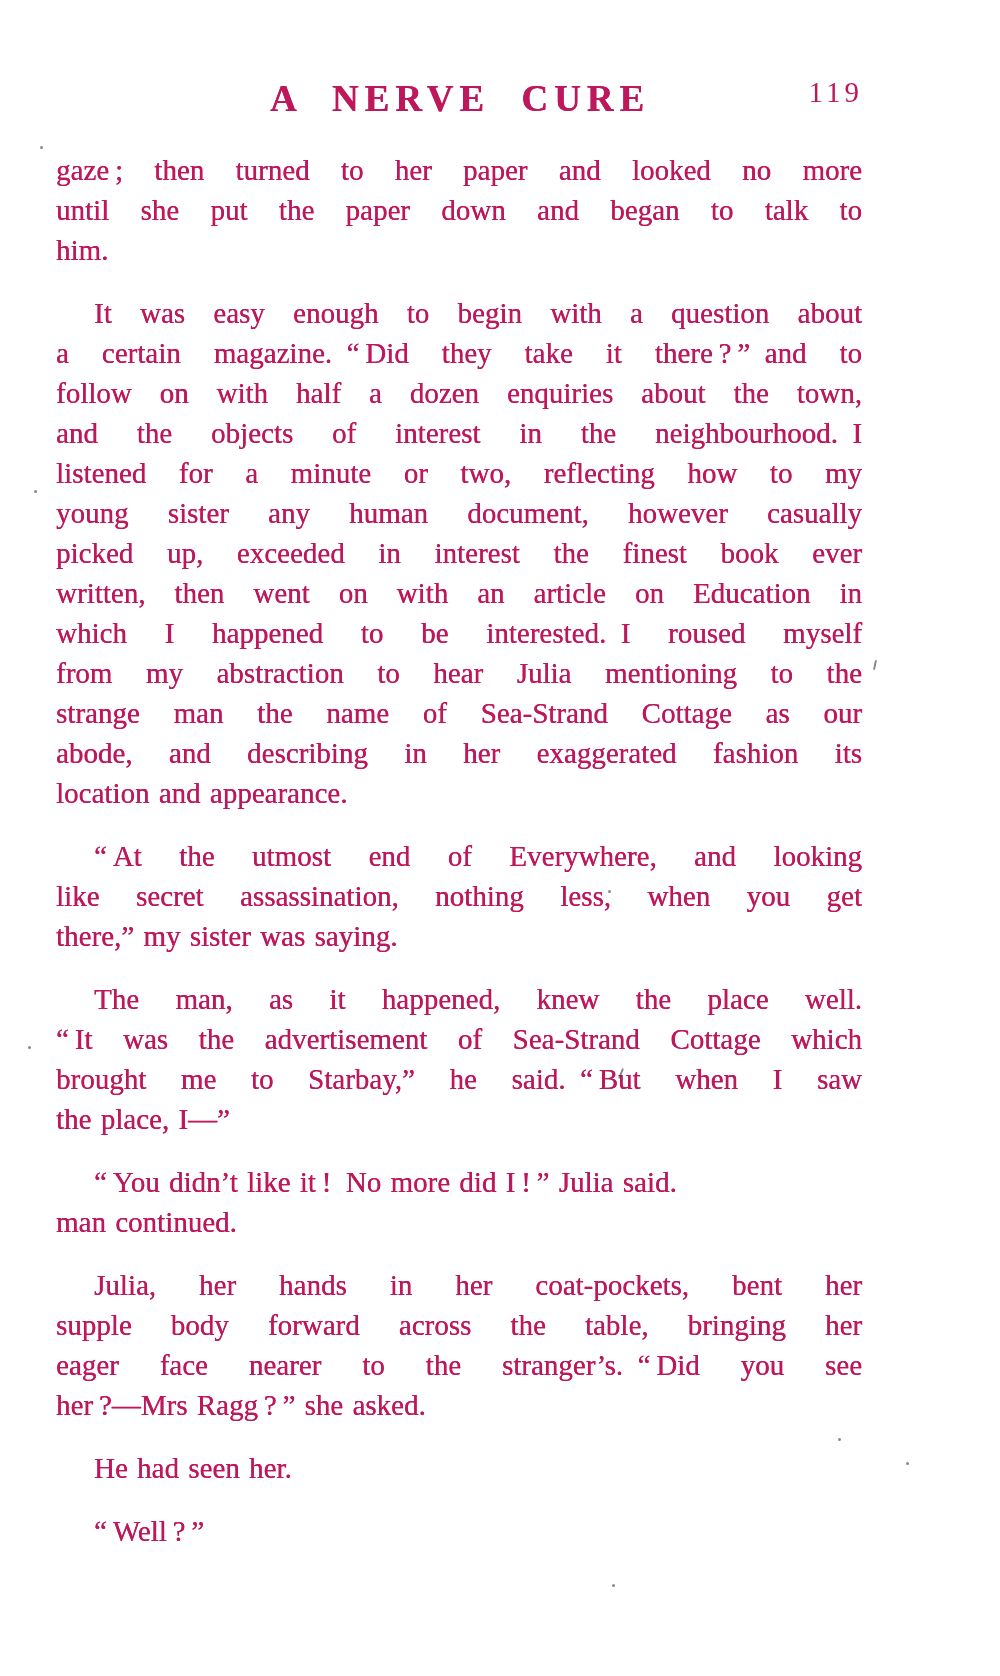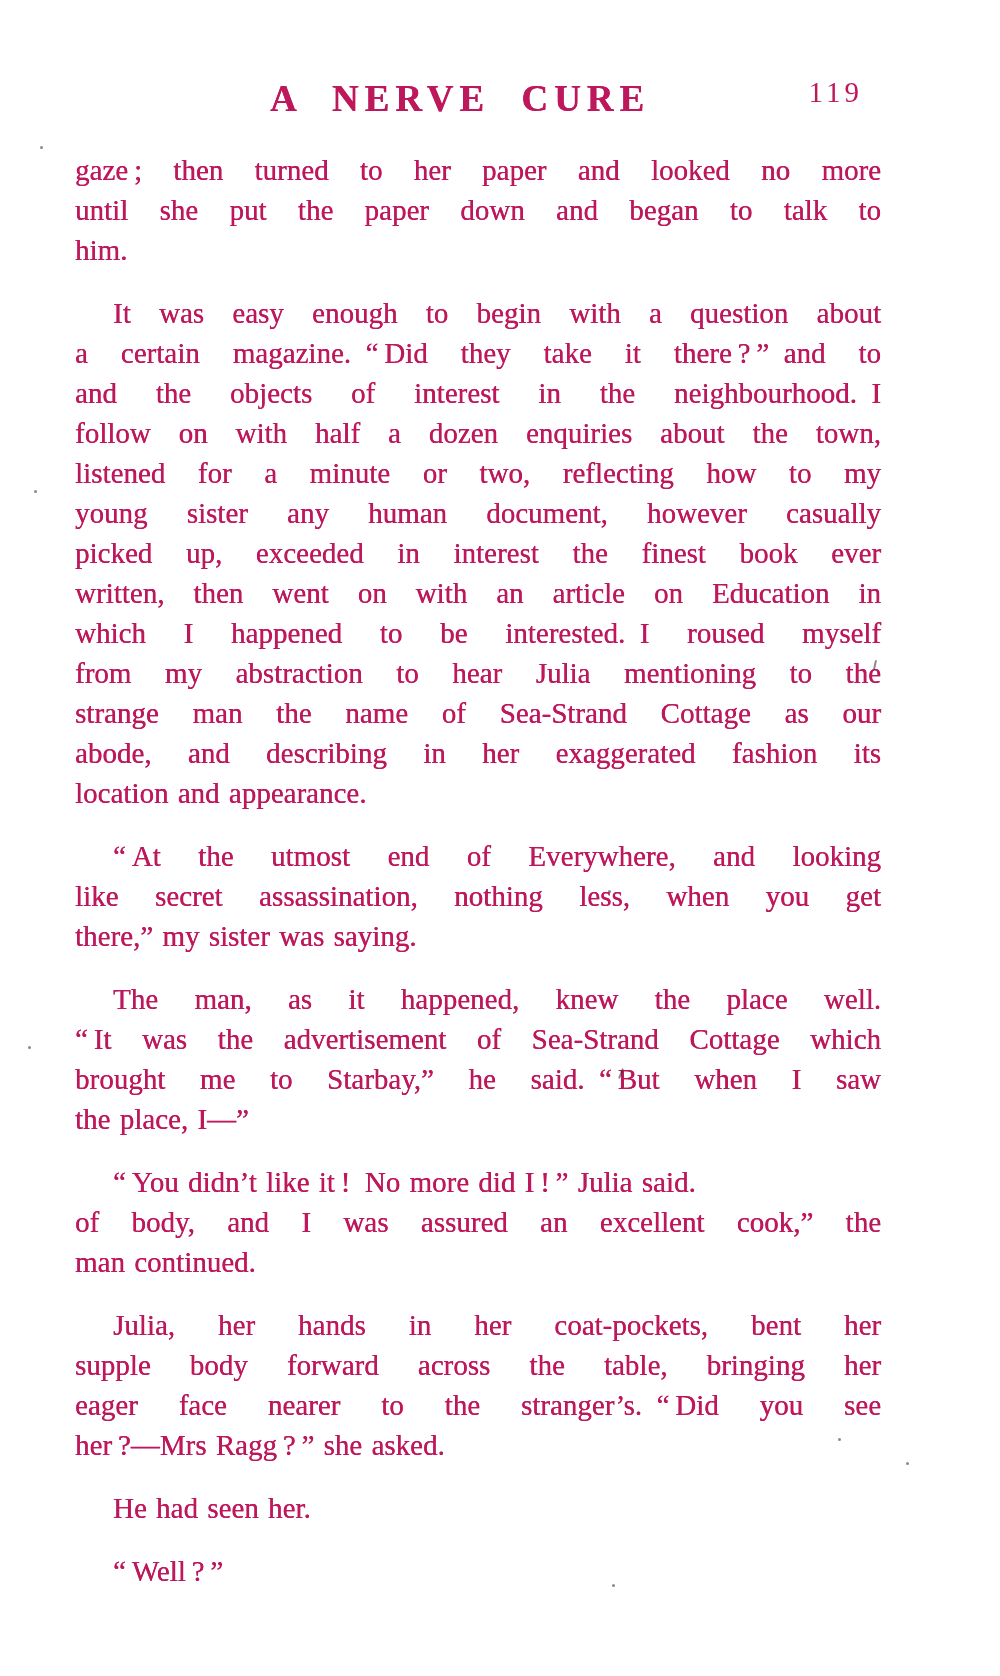--- a/index.html
+++ b/index.html
@@ -32,21 +32,21 @@
     position: absolute;
     right: 0;
     top: 0;
     font-size: 29px;
     letter-spacing: 4px;
     font-weight: 400;
   }
   .text-block {
     position: absolute;
     top: 150px;
-    left: 75px;
+    left: 56px;
     width: 806px;
     font-size: 29px;
     line-height: 40px;
     word-spacing: 2px;
   }
   .line {
     text-align: justify;
     text-align-last: justify;
     text-shadow: 0.3px 0 0 currentColor;
     white-space: normal;
@@ -74,22 +74,22 @@
   </header>
 
   <main class="text-block">
 
     <div class="line">gaze ; then turned to her paper and looked no more</div>
     <div class="line">until she put the paper down and began to talk to</div>
     <div class="line last">him.</div>
 
     <div class="line first">It was easy enough to begin with a question about</div>
     <div class="line">a certain magazine. “ Did they take it there ? ” and to</div>
+    <div class="line">follow on with half a dozen enquiries about the town,</div>
     <div class="line">and the objects of interest in the neighbourhood. I</div>
-    <div class="line">follow on with half a dozen enquiries about the town,</div>
     <div class="line">listened for a minute or two, reflecting how to my</div>
     <div class="line">young sister any human document, however casually</div>
     <div class="line">picked up, exceeded in interest the finest book ever</div>
     <div class="line">written, then went on with an article on Education in</div>
     <div class="line">which I happened to be interested. I roused myself</div>
     <div class="line">from my abstraction to hear Julia mentioning to the</div>
     <div class="line">strange man the name of Sea-Strand Cottage as our</div>
     <div class="line">abode, and describing in her exaggerated fashion its</div>
     <div class="line last">location and appearance.</div>
 
@@ -97,21 +97,20 @@
     <div class="line">like secret assassination, nothing less, when you get</div>
     <div class="line last">there,” my sister was saying.</div>
 
     <div class="line first">The man, as it happened, knew the place well.</div>
     <div class="line">“ It was the advertisement of Sea-Strand Cottage which</div>
     <div class="line">brought me to Starbay,” he said. “ But when I saw</div>
     <div class="line last">the place, I—”</div>
 
     <div class="line first last">“ You didn’t like it ! No more did I ! ” Julia said.</div>
 
-    <div class="line">of body, and I was assured an excellent cook,” the</div>
     <div class="line last">man continued.</div>
 
     <div class="line first">Julia, her hands in her coat-pockets, bent her</div>
     <div class="line">supple body forward across the table, bringing her</div>
     <div class="line">eager face nearer to the stranger’s. “ Did you see</div>
     <div class="line last">her ?—Mrs Ragg ? ” she asked.</div>
 
     <div class="line first last">He had seen her.</div>
 
     <div class="line first last">“ Well ? ”</div>

